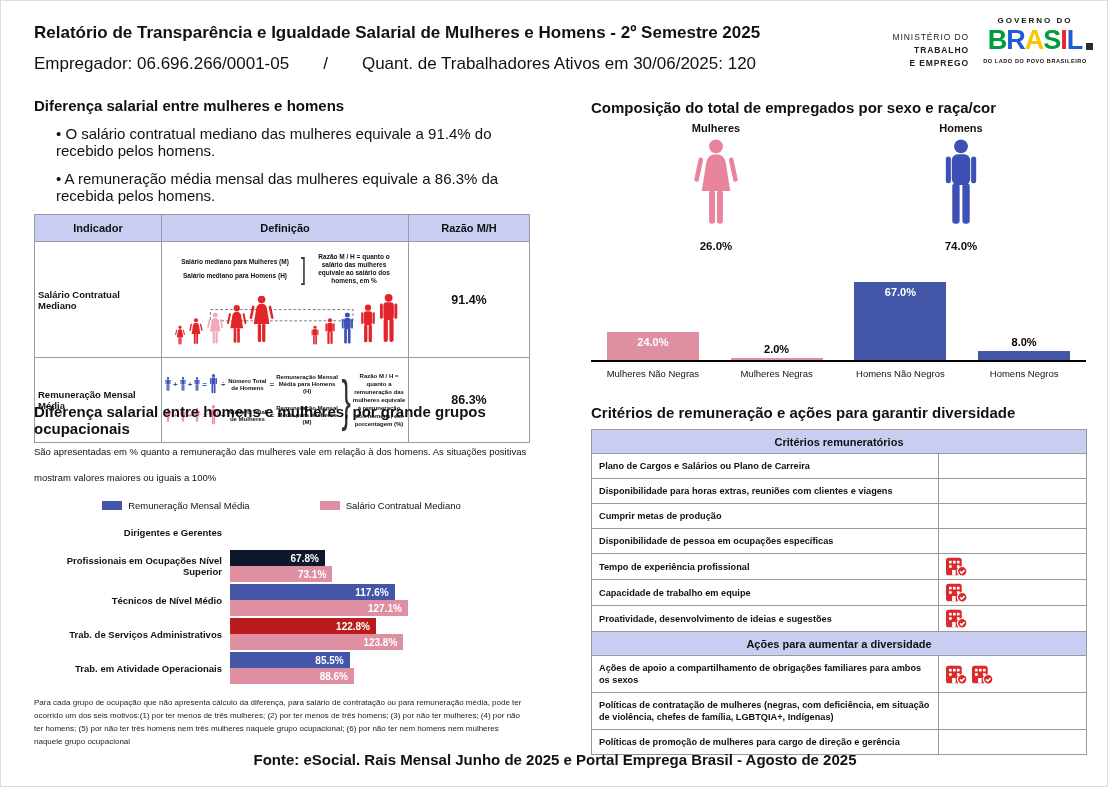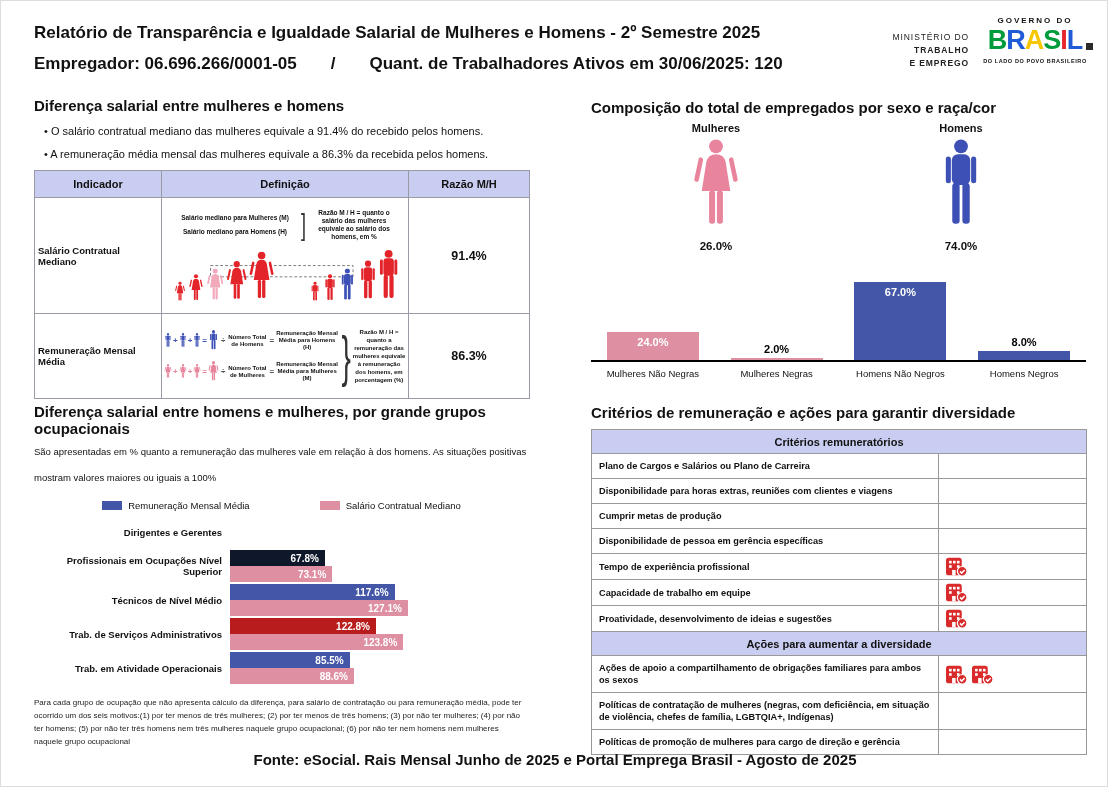--- a/index.html
+++ b/index.html
@@ -1,21 +1,21 @@
 <!DOCTYPE html>
 <html><head>
 <meta charset="utf-8">
 <style>
   * { box-sizing: border-box; }
   body { margin:0; font-family:"Liberation Sans", sans-serif; background:#f4f4f4; }
   #page { position:relative; width:1108px; height:787px; background:#fff; color:#111; overflow:hidden; border:1px solid #ddd; }
 
   
   .title1 { position:absolute; left:33px; top:22px; font-size:17px; font-weight:bold; }
-  .title2 { position:absolute; left:33px; top:53px; font-size:17px; font-weight:bold;text-align:right; }
+  .title2 { position:absolute; left:33px; top:53px; font-size:17px; font-weight:normal;text-align:right; }
   .title2 .sep { display:inline-block; margin:0 34px; }
   .ministry { position:absolute; left:850px; top:30px; width:118px; text-align:right;
               font-size:8.5px; letter-spacing:0.9px; line-height:13px; color:#222; }
   .ministry .m1 { font-weight:400; }
   .ministry .m2, .ministry .m3 { font-weight:bold; }
   .govblock { position:absolute; left:978px; top:15px; width:112px; text-align:center; }
   .gov-top { font-size:8px; font-weight:bold; letter-spacing:2px; }
   .gov-name { font-size:27px; font-weight:800; letter-spacing:-1px; line-height:30px; position:relative; }
   .gov-name span:nth-child(1){ color:#009B3A; }
   .gov-name span:nth-child(2){ color:#1F5BD6; }
@@ -24,21 +24,21 @@
   .gov-name span:nth-child(5){ color:#E8262D; }
   .gov-name span:nth-child(6){ color:#1F5BD6; }
   .gov-sq { position:absolute; right:-2px; bottom:5px; width:7px; height:7px; background:#2b2b2b; }
   .gov-tag { font-size:5.5px; font-weight:bold; letter-spacing:0.6px; margin-top:3px; }
 
   
   .sec-heading { font-size:15px; font-weight:bold; }
 
   
   #sec-diff { position:absolute; left:33px; top:96px; width:495px; }
-  .bullet { margin:11px 0 0 10px; font-size:11px; }
+  .bullet { margin:11px 0 0 22px; font-size:15px; }
   .bullet::before { content:"• "; }
   .ind-table { border-collapse:collapse; table-layout:fixed; width:495px; margin-top:10px; }
   .ind-table td, .ind-table th { border:1px solid #9a9aa6; }
   .ind-table th { background:#C9CDF1; font-size:11px; font-weight:bold; height:27px; }
   .ind-name { font-size:9.5px; font-weight:bold; padding:4px 3px; vertical-align:middle; }
   .ratio-cell { font-size:12.5px; font-weight:bold; text-align:center; vertical-align:middle; }
   .def-cell { padding:3px 2px; vertical-align:middle; }
 
   .d1-top { display:flex; align-items:center; justify-content:center; margin:2px 0 3px; }
   .d1-lines { font-size:6.5px; font-weight:bold; text-align:center; line-height:14px; width:128px; }
@@ -396,21 +396,21 @@
           </tr>
           <tr>
             <td class="crit-label">Disponibilidade para horas extras, reuniões com clientes e viagens</td>
             <td class="crit-icons"></td>
           </tr>
           <tr>
             <td class="crit-label">Cumprir metas de produção</td>
             <td class="crit-icons"></td>
           </tr>
           <tr>
-            <td class="crit-label">Disponibilidade de pessoa em gerência específicas</td>
+            <td class="crit-label">Disponibilidade de pessoa em ocupações específicas</td>
             <td class="crit-icons"></td>
           </tr>
           <tr>
             <td class="crit-label">Tempo de experiência profissional</td>
             <td class="crit-icons"><svg class="bcheck" viewBox="0 0 26 24">
                 <use href="#sym-building-check"></use>
               </svg></td>
           </tr>
           <tr>
             <td class="crit-label">Capacidade de trabalho em equipe</td>

